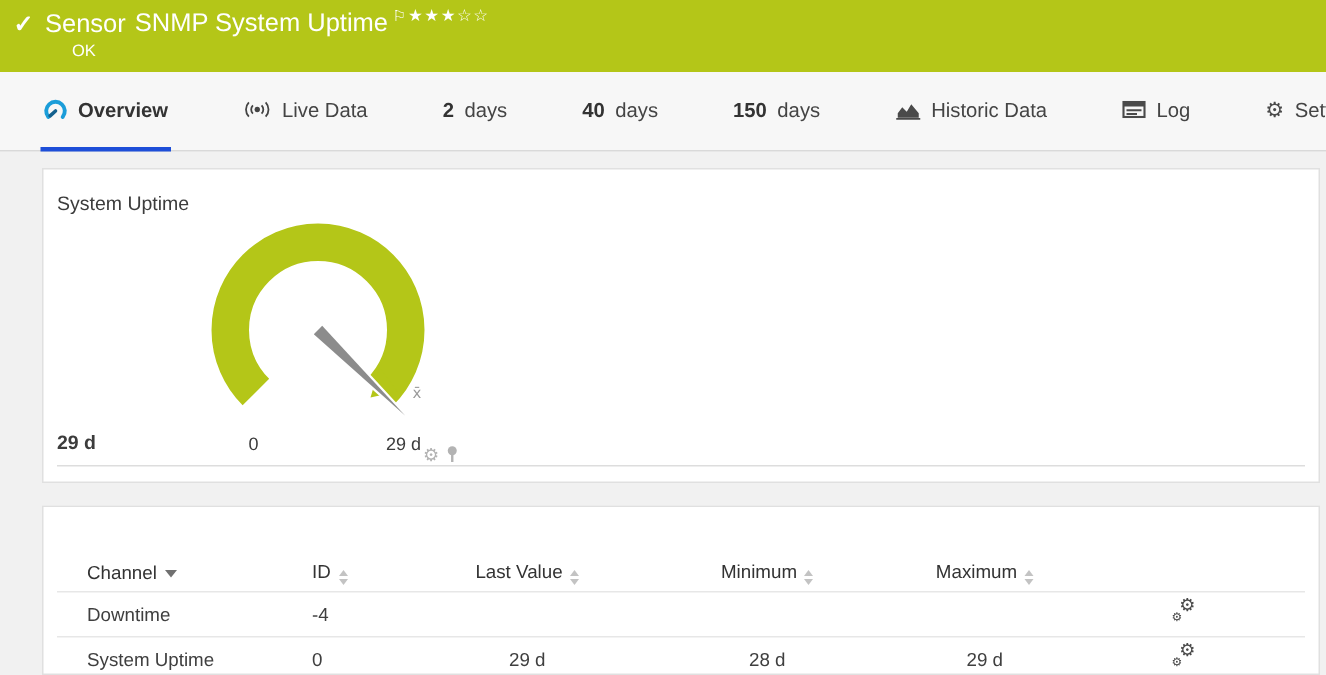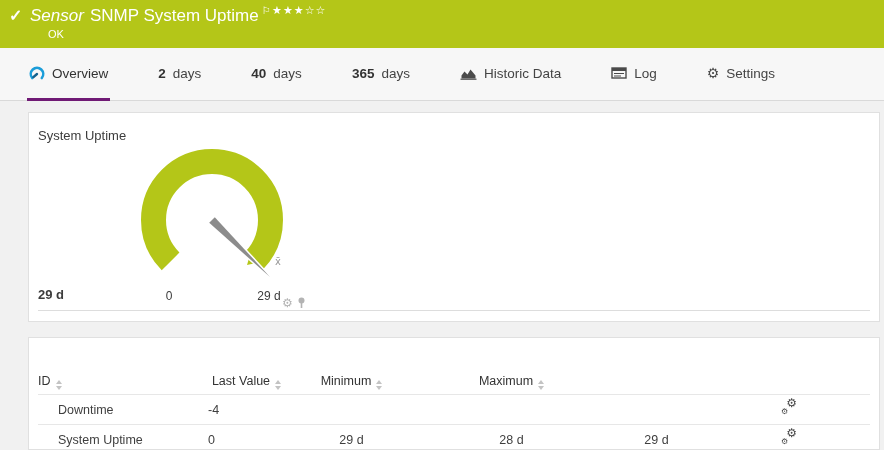--- a/index.html
+++ b/index.html
@@ -3,30 +3,30 @@
 <meta charset="utf-8">
 <style>
   * { margin:0; padding:0; box-sizing:border-box; }
   html,body { width:884px; height:450px; overflow:hidden; }
   body { font-family:"Liberation Sans", sans-serif; background:#f1f1f1; position:relative; color:#3f3f3f; }
 
   
   .banner { position:absolute; top:0; left:0; width:884px; height:48px; }
   .banner .check { position:absolute; left:9px; top:6px; color:#fff; font-size:16px; font-weight:bold; }
   .banner .title { position:absolute; left:30px; top:5px; color:#fff; font-size:17px; white-space:nowrap; }
-  .banner .title .prefix { font-style:italic; margin-right:6px;margin-top:20px; }
+  .banner .title .prefix { margin-right:6px;margin-top:20px; }
   .banner .flag { font-size:10px; vertical-align:super; margin-left:3px; }
   .stars { position:absolute; left:272px; top:4px; color:#fff; font-size:11px; letter-spacing:1px; }
   .banner .status { position:absolute; left:48px; top:28px; color:#fff; font-size:11px; font-weight:normal; }
 
   
   .tabbar { position:absolute; top:48px; left:0; width:884px; height:53px; background:#f7f7f7; border-bottom:1px solid #d9d9d9; display:flex; align-items:stretch; padding-left:27px; }
   .tab { height:53px; display:flex; align-items:center; gap:7px; font-size:13.5px; color:#444; padding:0 2px; cursor:pointer; white-space:nowrap; border-bottom:3px solid transparent; }
   .tab .num { font-weight:bold; color:#333; }
-  .tab.active { color:#333; border-bottom:3px solid #701a75; }
+  .tab.active { color:#333; border-bottom:3px solid #1d4ed8;font-weight:bold; }
   .tab + .tab { margin-left:46px; }
   .tab svg { display:block; }
   .tab .gearglyph { font-size:14px; color:#4a4a4a; line-height:1; }
 
   
   .panel { position:absolute; left:28px; width:852px; background:#fff; border:1px solid #e0e0e0; }
   .panel-gauge { top:112px; height:210px; }
   .panel-table { top:337px; height:113px; overflow:hidden; }
 
   .gauge-title { position:absolute; left:9px; top:15px; font-size:13px; color:#3c3c3c; }
@@ -73,29 +73,39 @@
 
 <div class="tabbar">
   <div class="tab active">
     <svg width="16" height="14" viewBox="0 0 16 14">
       <path d="M3.2 12 A6.2 6.2 0 1 1 12.8 12" stroke="#1b9dd9" stroke-width="2.6" fill="none" stroke-linecap="round"></path>
       <path d="M8 8 L4.4 11.2" stroke="#14618e" stroke-width="2.4" stroke-linecap="round"></path>
     </svg>
     <span>Overview</span>
   </div>
   <div class="tab">
+    <svg width="19" height="14" viewBox="0 0 19 14">
+      <circle cx="9.5" cy="7" r="1.8" fill="#444"></circle>
+      <path d="M6.6 4.2 a4 4 0 0 0 0 5.6" stroke="#444" stroke-width="1.2" fill="none"></path>
+      <path d="M3.9 2.2 a7 7 0 0 0 0 9.6" stroke="#444" stroke-width="1.2" fill="none"></path>
+      <path d="M12.4 4.2 a4 4 0 0 1 0 5.6" stroke="#444" stroke-width="1.2" fill="none"></path>
+      <path d="M15.1 2.2 a7 7 0 0 1 0 9.6" stroke="#444" stroke-width="1.2" fill="none"></path>
+    </svg>
+    <span>Live Data</span>
+  </div>
+  <div class="tab">
     <span class="num">2</span>
     <span>days</span>
   </div>
   <div class="tab">
     <span class="num">40</span>
     <span>days</span>
   </div>
   <div class="tab">
-    <span class="num">365</span>
+    <span class="num">150</span>
     <span>days</span>
   </div>
   <div class="tab">
     <svg width="17" height="13" viewBox="0 0 17 13">
       <path d="M1.5 11.5 L1.5 8.5 L4.5 4.5 L7.5 7.5 L10.5 2.5 L15.5 8.5 L15.5 11.5 Z" fill="#4a4a4a"></path>
       <path d="M0.5 12.2 L16.5 12.2" stroke="#4a4a4a" stroke-width="1.2"></path>
     </svg>
     <span>Historic Data</span>
   </div>
   <div class="tab">
@@ -138,20 +148,23 @@
       <path d="M4.5 6 V11" stroke="#b3b3b3" stroke-width="1.6"></path>
     </svg>
   </div>
   <div class="gauge-divider"></div>
 </div>
 
 <div class="panel panel-table">
   <div class="chtable">
 
     <div class="trow head">
+      <div class="c1">
+        <span>Channel</span><span class="sortedicon"></span>
+      </div>
       <div class="c2">
         <span>ID</span><span class="sort">
             <i class="up"></i>
             <i class="dn"></i>
           </span>
       </div>
       <div class="c3">
         <span>Last Value</span><span class="sort">
             <i class="up"></i>
             <i class="dn"></i>

